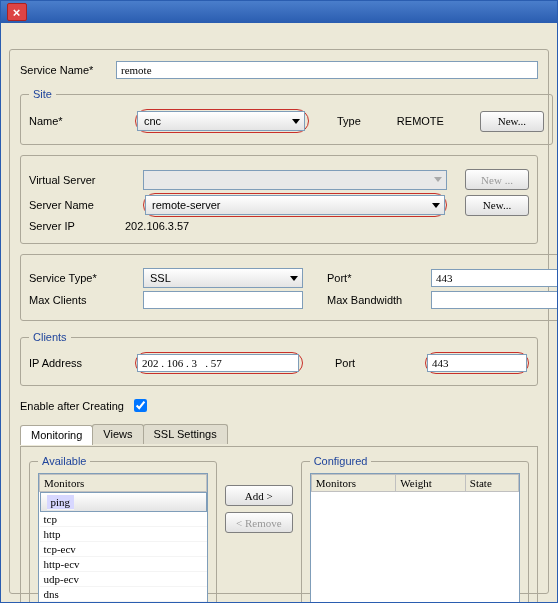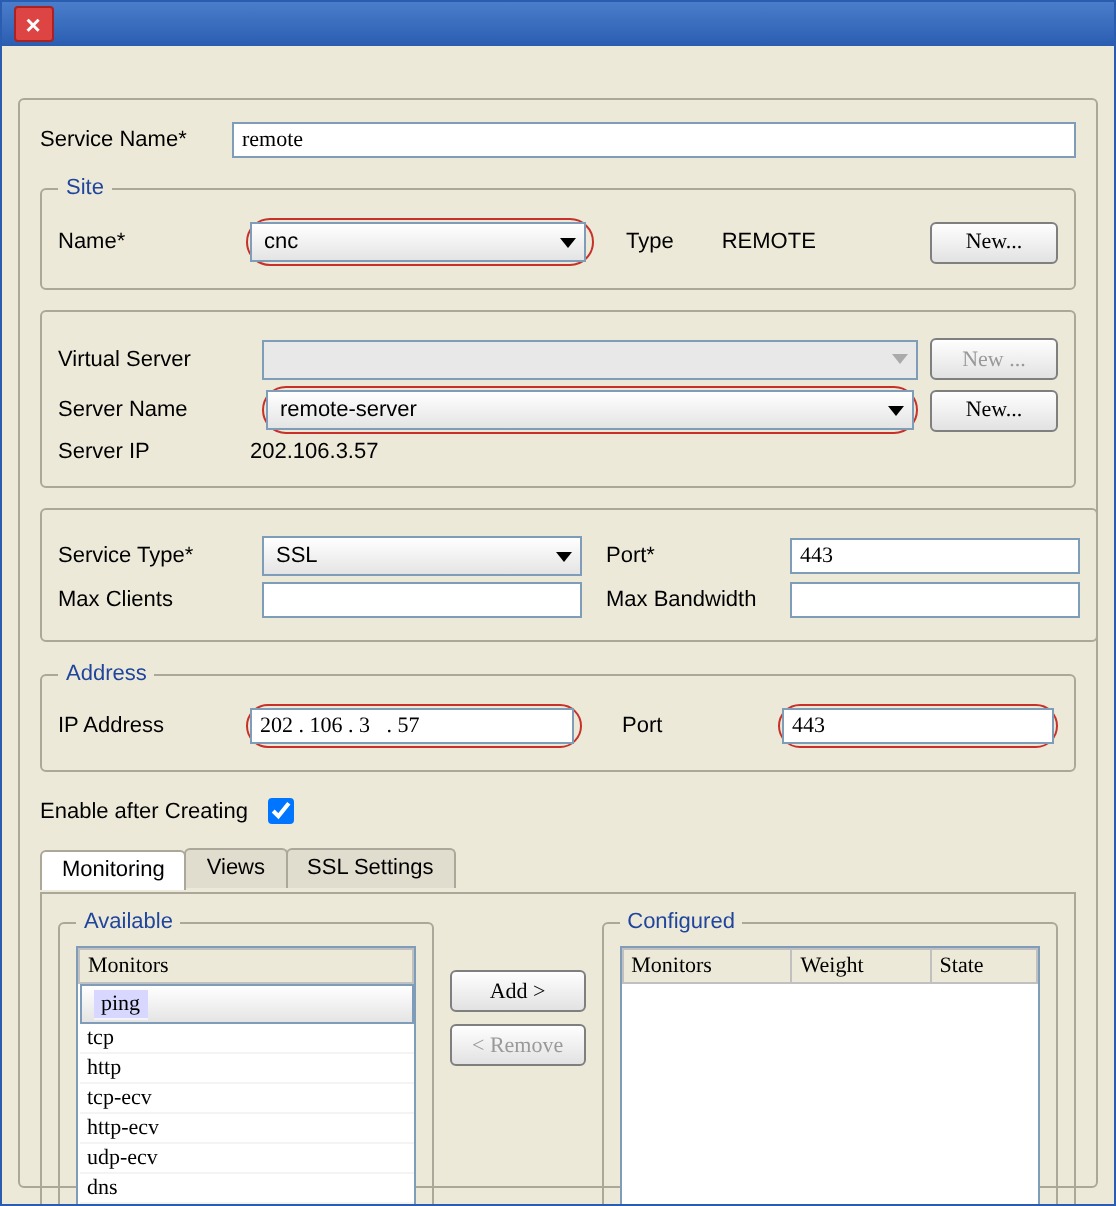--- a/index.html
+++ b/index.html
@@ -15,21 +15,21 @@
   .sel{height:20px;border:1px solid #7f9db9;background:linear-gradient(#fff,#e4e4e4);box-sizing:border-box;display:flex;align-items:center;justify-content:space-between;padding:0 4px 0 6px;cursor:pointer}
   .sel.disabled{background:#e8e8e8;color:#888;cursor:default}
   .caret{width:0;height:0;border-left:4px solid transparent;border-right:4px solid transparent;border-top:5px solid #000}
   .caret.dis{border-top-color:#aaa}
   .btn{height:21px;min-width:64px;border:1px solid #7f7f7f;background:linear-gradient(#fefefe,#e2e2e2);border-radius:3px;cursor:pointer;font:11px Tahoma;padding:0 10px}
   .btn:disabled{color:#999;cursor:default}
   fieldset{border:1px solid #aca899;border-radius:3px;margin:4px 0;padding:6px 8px 8px 8px}
   legend{padding:0 4px;color:#20459c}
   .red-ring{border:1px solid #c8302a;border-radius:12px;padding:1px}
   .flex1{flex:1}
-  .gap6{gap:6px}
+  .gap6{gap:18px}
   .tabs{display:flex;margin-top:4px}
   .tab{border:1px solid #aca899;border-bottom:none;border-radius:3px 3px 0 0;padding:3px 10px;background:#ece9d8;margin-right:-1px;cursor:pointer;font-size:11px}
   .tab.active{background:#ffffff;position:relative;top:1px;padding-bottom:4px}
   .tab.inactive{background:#e0ddcf}
   .tabpanel{border:1px solid #aca899;flex:1;padding:8px;display:flex;gap:8px}
   .listbox{border:1px solid #7f9db9;background:#fff;height:130px;overflow-y:scroll}
   .listbox table{width:100%;border-collapse:collapse;font:11px Tahoma}
   .listbox th{background:#ece9d8;border:1px solid #c0c0c0;text-align:left;padding:2px 4px;font-weight:normal;position:sticky;top:0}
   .listbox td{padding:1px 4px;border-bottom:1px solid #f4f4f4}
   .listbox tr.sel td{background:#d7d7ff}
@@ -106,21 +106,21 @@
         </div>
         <div class="row gap6">
           <span class="lbl">Max Clients</span>
           <input class="txt" style="flex: 0 0 160px;" type="text" value="">
           <span style="flex:0 0 86px;margin-left:6px">Max Bandwidth</span>
           <input class="txt flex1" type="text" value="" style="">
         </div>
       </fieldset>
 
       <fieldset>
-        <legend>Address</legend>
+        <legend>Clients</legend>
         <div class="row gap6">
           <span class="lbl2">IP Address</span>
           <div class="red-ring" style="flex:0 0 164px">
             <input class="txt" style="width: 162px;" type="text" value="202 . 106 . 3   . 57">
           </div>
           <span style="flex:0 0 72px;margin-left:14px">Port</span>
           <div class="red-ring flex1">
             <input class="txt" style="width: 100%;" type="text" value="443">
           </div>
         </div>

